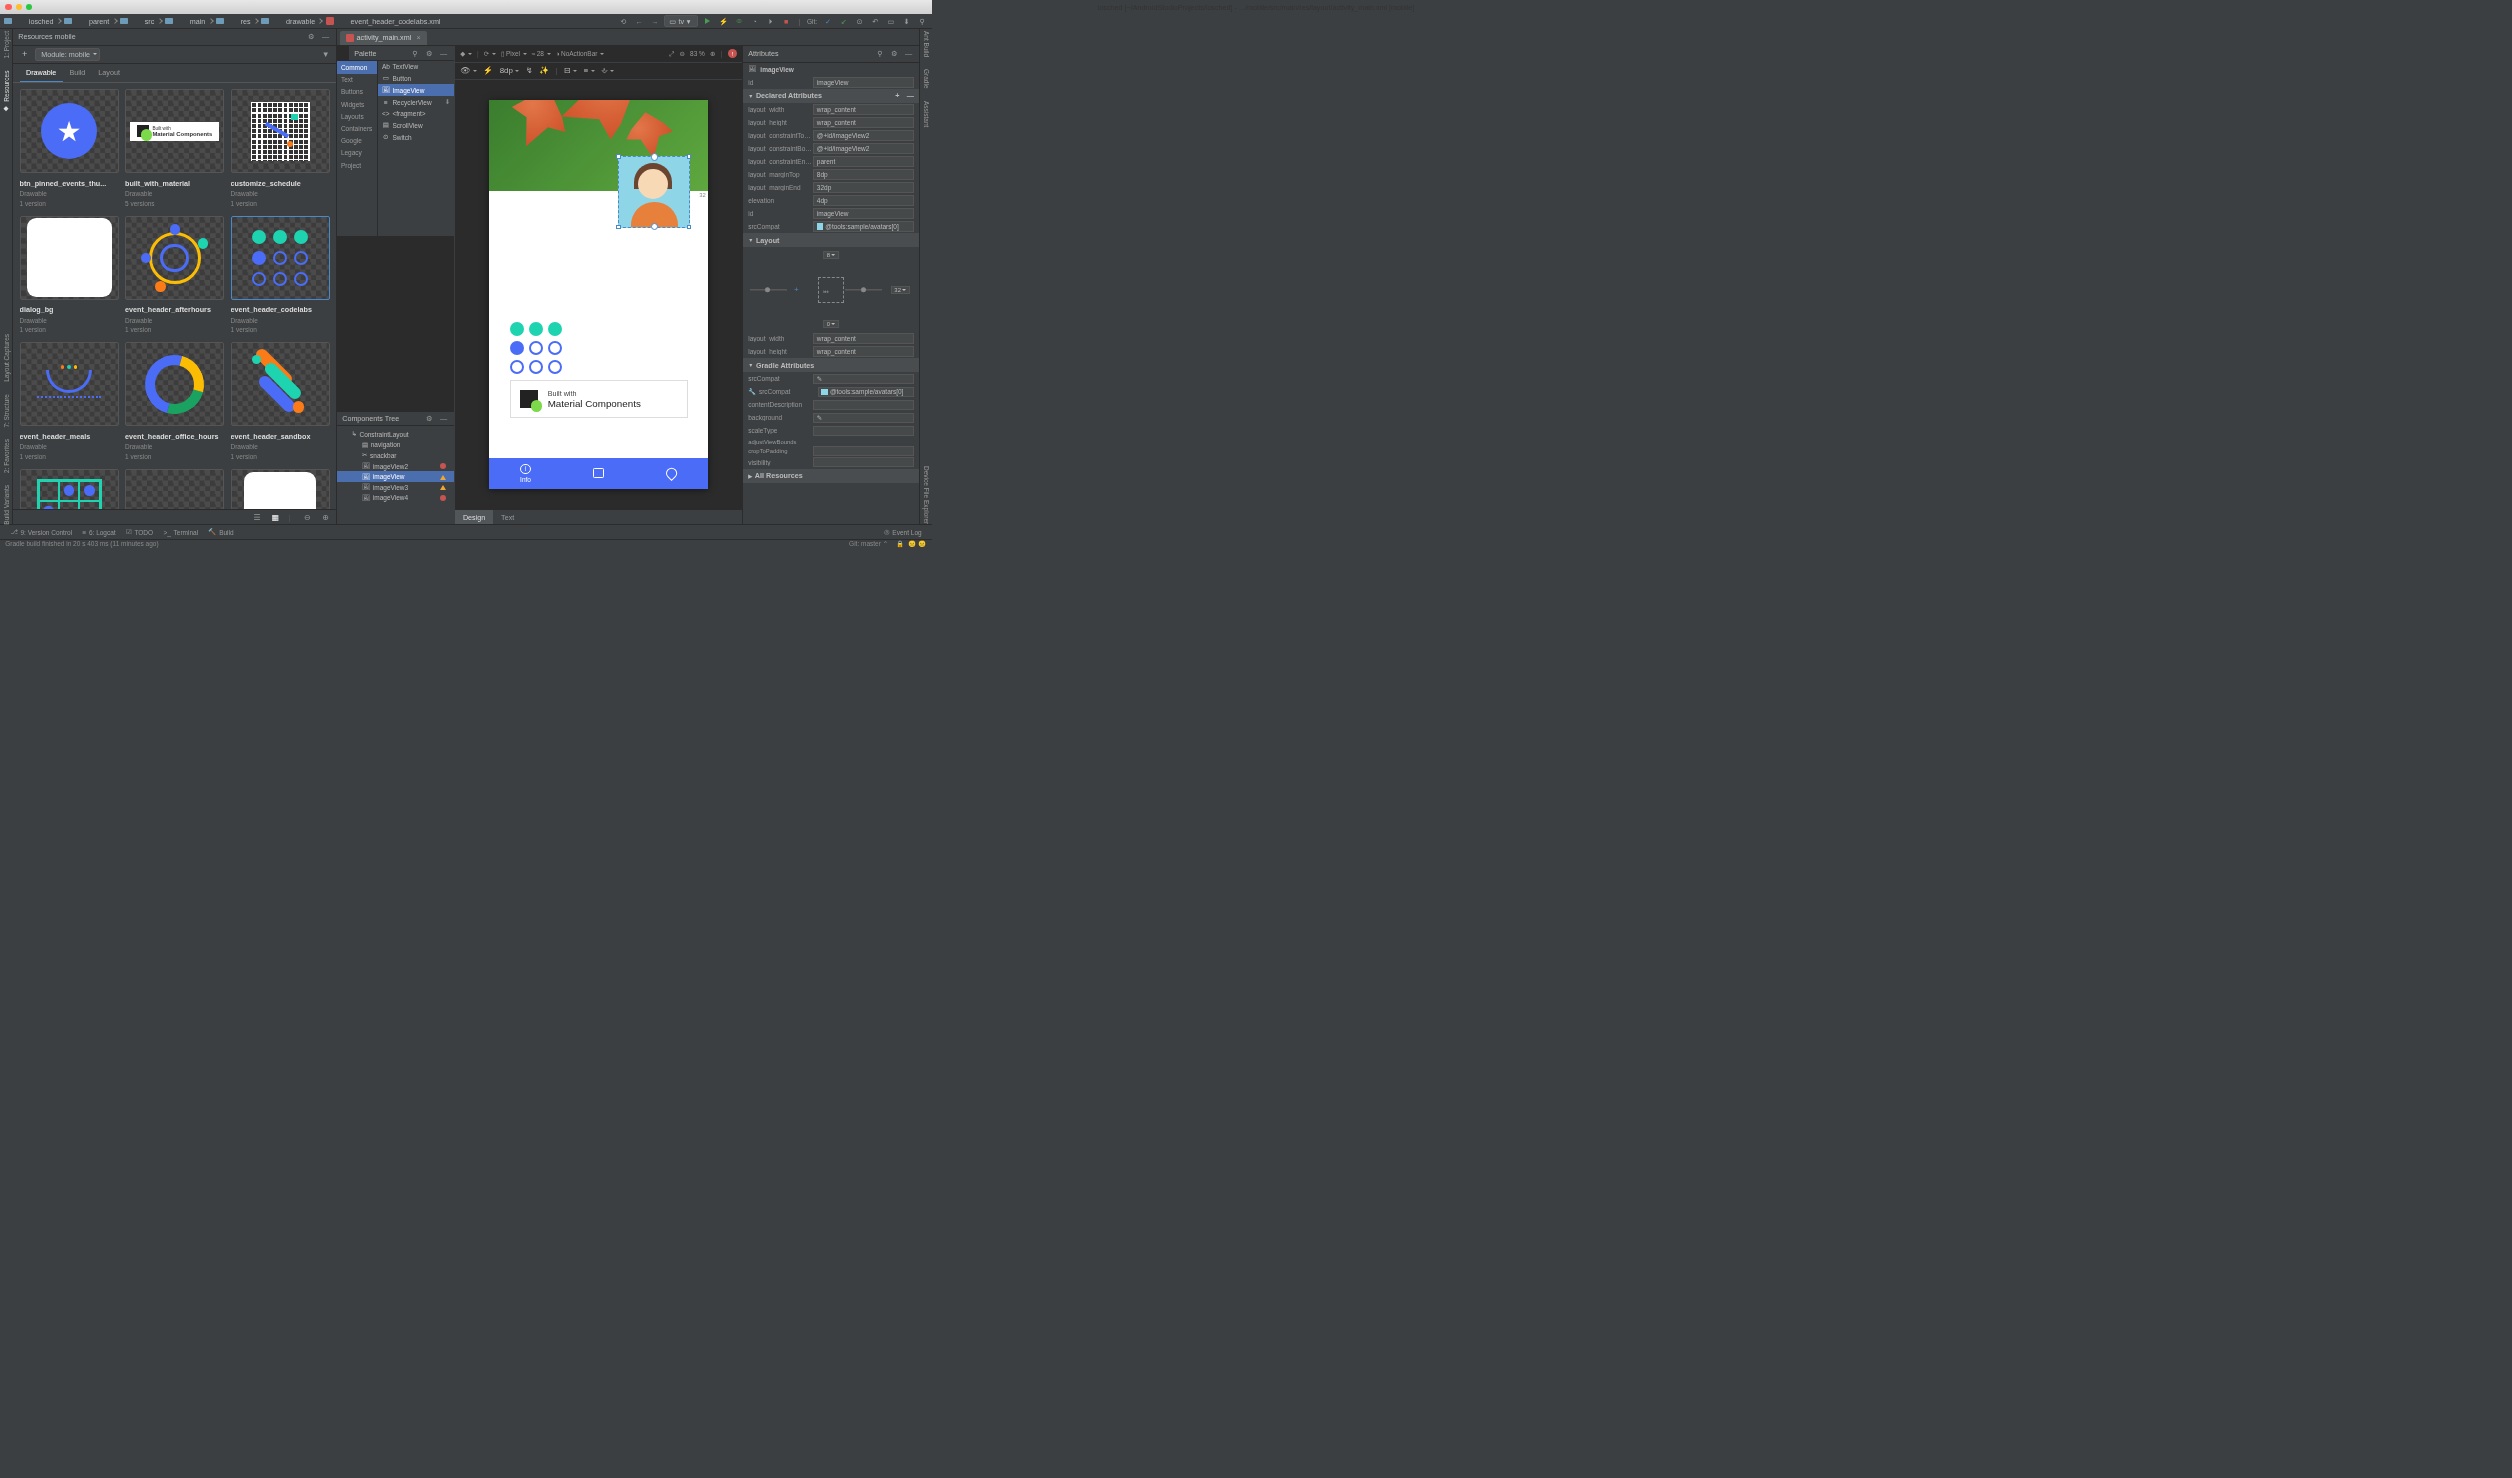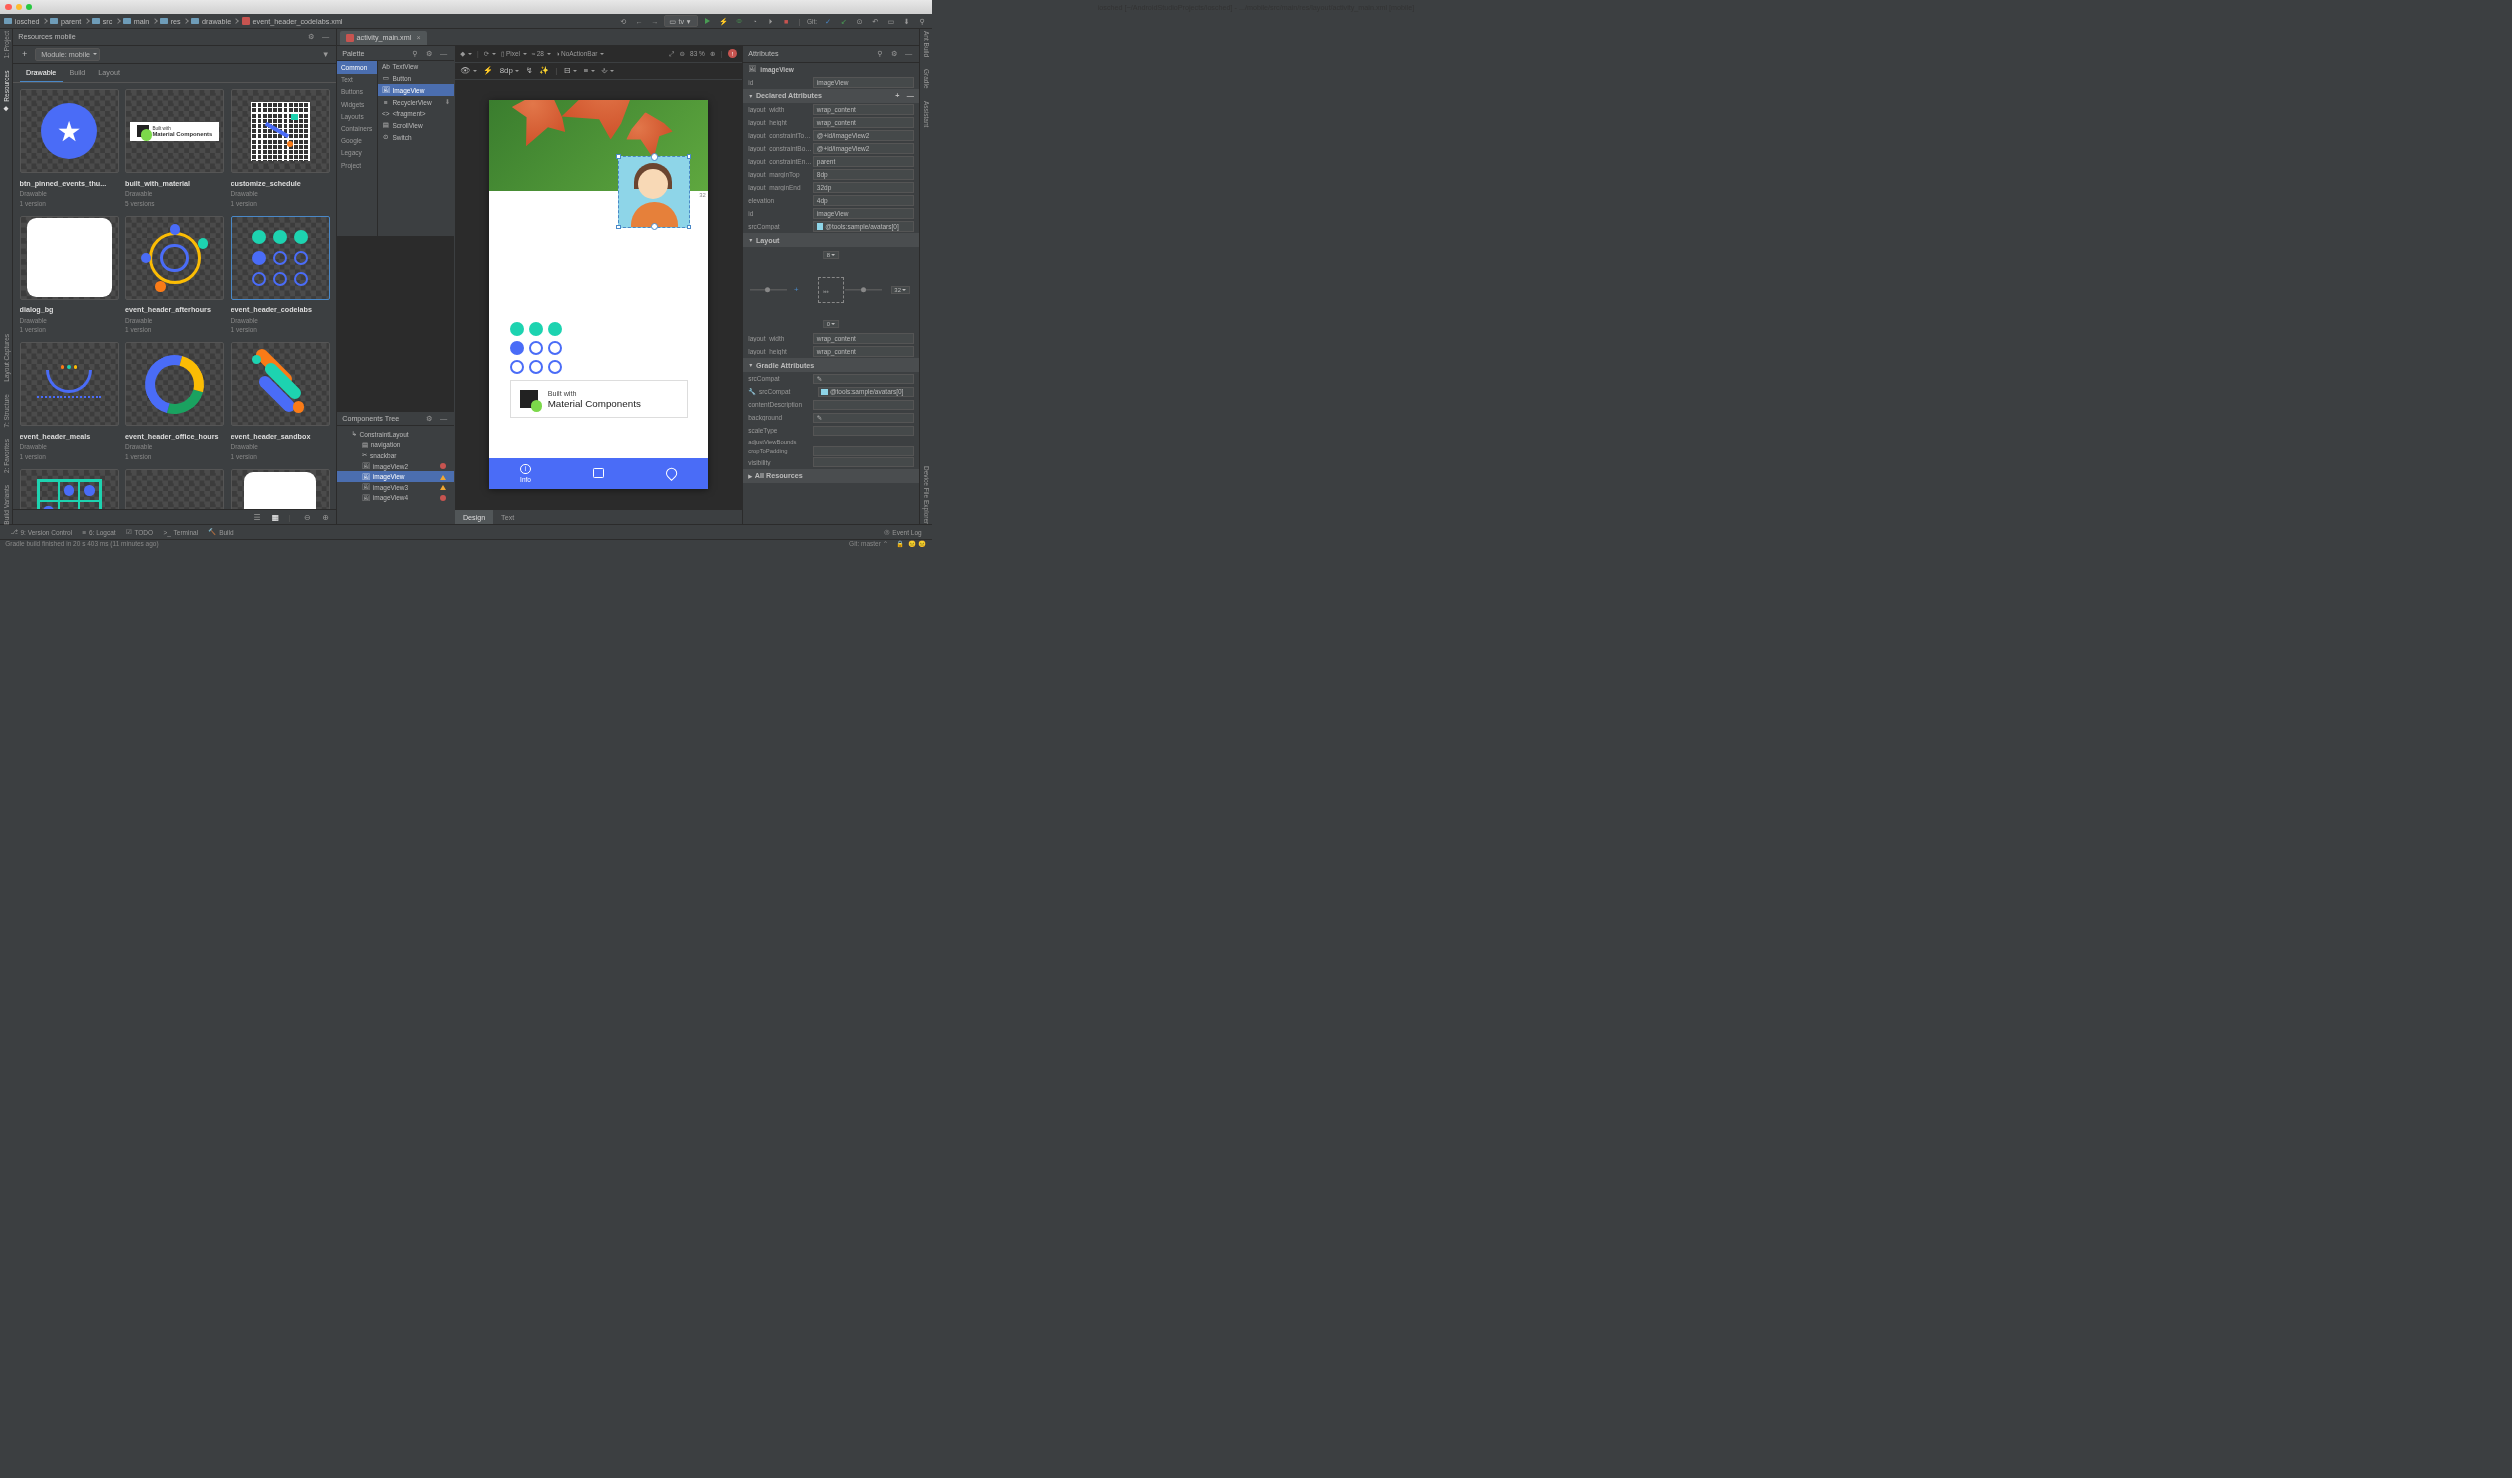--- a/index.html
+++ b/index.html
@@ -5,21 +5,21 @@
 * { margin: 0; padding: 0; box-sizing: border-box; font-family: -apple-system, "Segoe UI", Arial, sans-serif; }
 body { background: #3c3f41; color: #bbbbbb; font-size: 7.9px; overflow: hidden; width: 932px; height: 548px; }
 
 .titlebar { height: 14.4px; background: linear-gradient(#e8e8e8,#d0d0d0); display: flex; align-items: center; padding: 0 5.2px; color: #333; font-size: 7.2px; }
 .traffic { display: flex; gap: 3.9px; margin-right: 5.2px; }
 .dot { width: 6.5px; height: 6.5px; border-radius: 50%; }
 .dot.r{background:#ff5f57}.dot.y{background:#febc2e}.dot.g{background:#28c840}
 .titlebar-title { position: absolute; left: 50%; transform: translateX(-50%); }
 
 .breadcrumbs { height: 14.4px; background: #3c3f41; border-bottom: 0.7px solid #2b2b2b; display: flex; align-items: center; padding: 0 3.9px; font-size: 7.2px; }
-.bc-item { display: flex; align-items: center; gap: 3px; color: #bbb; cursor: pointer; justify-content: flex-end; }
+.bc-item { display: flex; align-items: center; gap: 17px; color: #bbb; cursor: pointer; justify-content: flex-end; }
 .bc-sep { width: 3.9px; height: 3.9px; border-top: 0.7px solid #888; border-right: 0.7px solid #888; transform: rotate(45deg); margin: 0 3.3px; }
 .folder-icon { width: 7.9px; height: 6.5px; background: #6e9cb8; border-radius: 0.7px; }
 
 .toolbar-right { margin-left: auto; display: flex; align-items: center; gap: 3.9px; }
 .tbtn { width: 11.8px; height: 11.8px; display: flex; align-items: center; justify-content: center; color: #999; cursor: pointer; }
 .run-triangle { width: 0; height: 0; border-left: 5.2px solid #499c54; border-top: 3.3px solid transparent; border-bottom: 3.3px solid transparent; }
 .dbg-bug { font-size: 7.9px; color: #499c54; }
 .device-sel { background: #4b4e50; border: 0.7px solid #555; padding: 0.7px 6.5px 0.7px 3.9px; border-radius: 2px; display: flex; align-items: center; gap: 2.6px; font-size: 7.2px; }
 
 .main-area { display: flex; height: calc(100% - 14.4px - 14.4px - 14.4px - 9.2px); }
@@ -55,21 +55,21 @@
 
 .editor-area { flex: 1; display: flex; flex-direction: column; background: #2b2b2b; }
 .editor-tabs { height: 17px; background: #3c3f41; border-bottom: 0.7px solid #2b2b2b; display: flex; align-items: flex-end; padding: 0 2.6px; }
 .editor-tab { padding: 2.6px 6.5px; background: #515658; color: #ccc; font-size: 7.2px; display: flex; align-items: center; gap: 2.6px; border-radius: 2px 2px 0 0; margin-right: 1.3px; }
 .xml-icon { width: 7.9px; height: 7.9px; background: #c75450; border-radius: 1.3px; display: inline-block; }
 .close-x { color: #999; margin-left: 2.6px; cursor: pointer; }
 
 .editor-body { flex: 1; display: flex; }
 
 .palette-col { width: 118px; border-right: 0.7px solid #3c3f41; display: flex; flex-direction: column; }
-.palette-header { height: 15.7px; background: #3c3f41; display: flex; align-items: center; padding: 0 5.2px; font-size: 7.2px; border-bottom: 0.7px solid #2b2b2b; }
+.palette-header { height: 15.7px; background: #3c3f41; display: flex; align-items: center; padding: 0 5.2px; font-size: 7.2px; border-bottom: 0.7px solid #2b2b2b; margin-left: 12px; }
 .palette-body { flex: 1; display: flex; }
 .palette-cats { width: 41px; background: #3c3f41; border-right: 0.7px solid #2b2b2b; }
 .palette-cat { padding: 2.6px 3.9px; font-size: 6.5px; color: #999; cursor: pointer; }
 .palette-cat.active { background: #4b6eaf; color: #fff; }
 .palette-items { flex: 1; background: #3c3f41; }
 .palette-item { padding: 2px 3.9px; font-size: 6.5px; display: flex; align-items: center; gap: 2.6px; cursor: pointer; }
 .palette-item.active { background: #4b6eaf; color: #fff; }
 .pi-icon { width: 7.9px; text-align: center; }
 
 .ctree-header { height: 15.7px; background: #3c3f41; display: flex; align-items: center; padding: 0 5.2px; font-size: 7.2px; border-top: 0.7px solid #2b2b2b; border-bottom: 0.7px solid #2b2b2b; }

